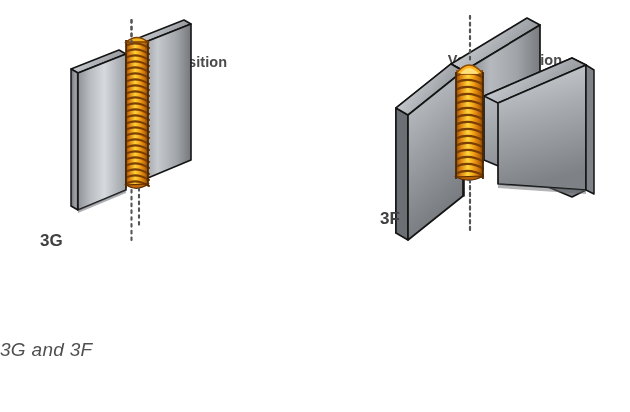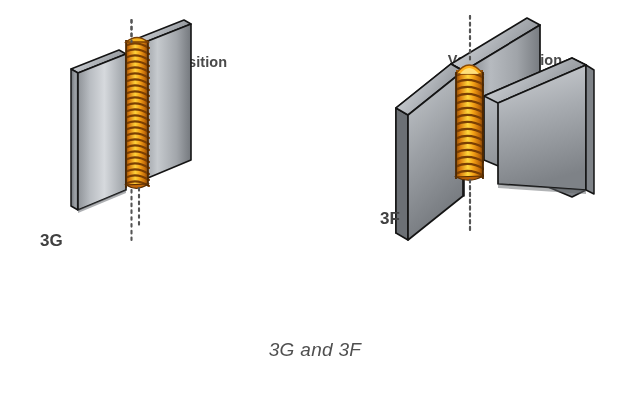--- a/index.html
+++ b/index.html
@@ -55,21 +55,21 @@
     position: absolute;
     top: 0;
     left: 0;
   }
 
   .caption {
     position: absolute;
     left: 0;
     top: 339px;
     width: 100%;
-    text-align: center;
+    text-align: left;
     font-style: italic;
     font-size: 19px;
     color: #4f4f4f;
     letter-spacing: 0.3px;
   }
 </style>
 </head>
 <body>
 
 <div class="canvas">

